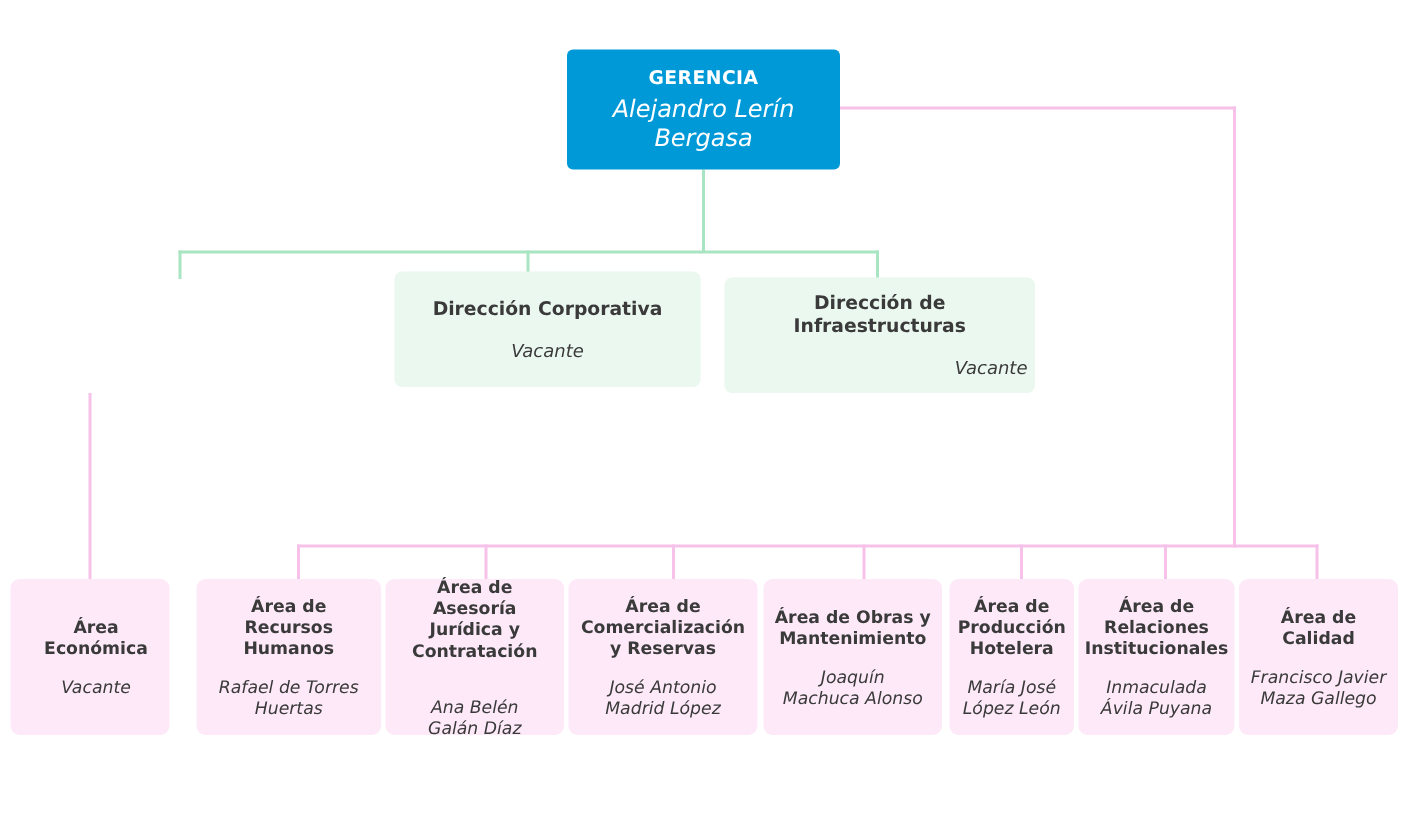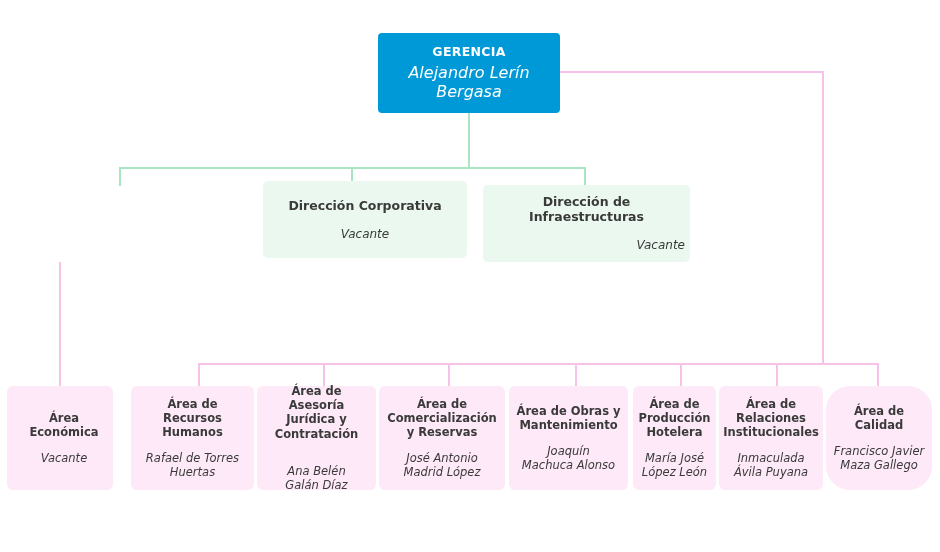--- a/index.html
+++ b/index.html
@@ -214,21 +214,21 @@
       <span class="line">Área de</span>
       <span class="line">Relaciones</span>
       <span class="line">Institucionales</span>
     </span>
     <span class="person">
       <span class="line">Inmaculada</span>
       <span class="line">Ávila Puyana</span>
     </span>
   </div>
 
-  <div class="node node-area" style="left:826px; top:386px; width:106px; height:104px;border-radius:24px;">
+  <div class="node node-area" style="left:826px; top:386px; width:106px; height:104px;">
     <span class="title">
       <span class="line">Área de Calidad</span>
     </span>
     <span class="person">
       <span class="line">Francisco Javier</span>
       <span class="line">Maza Gallego</span>
     </span>
   </div>
 
 </div>

